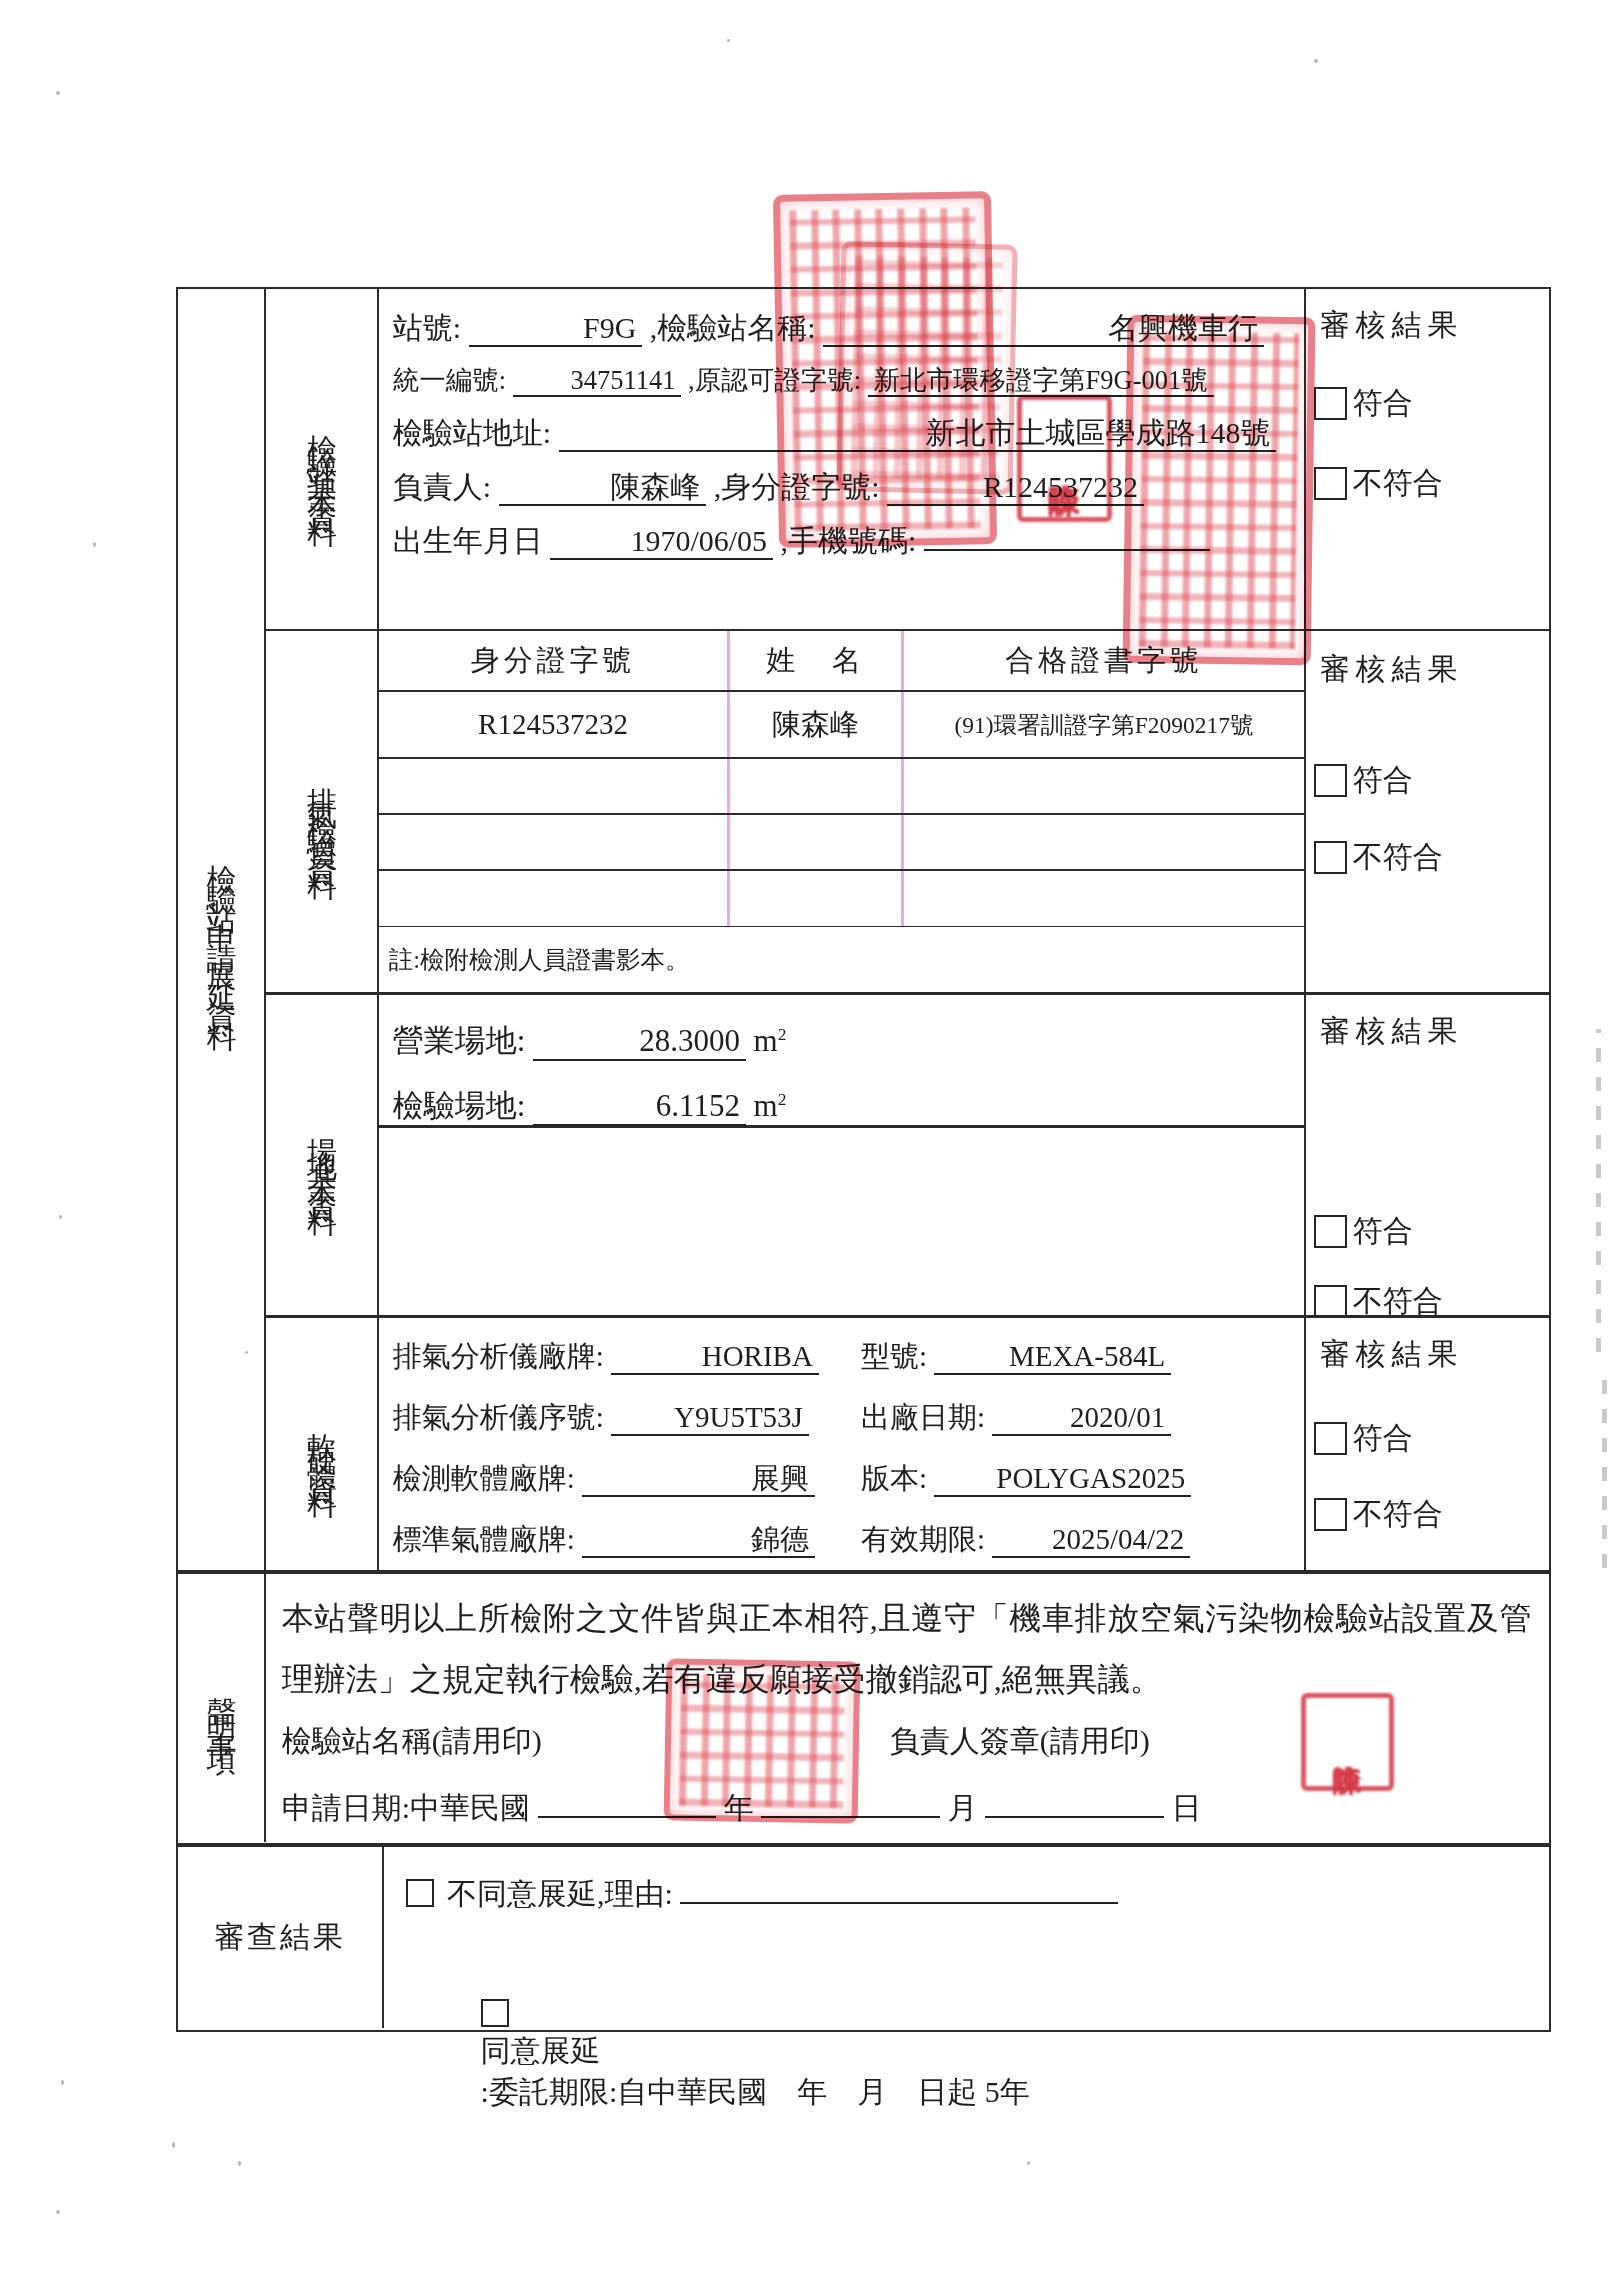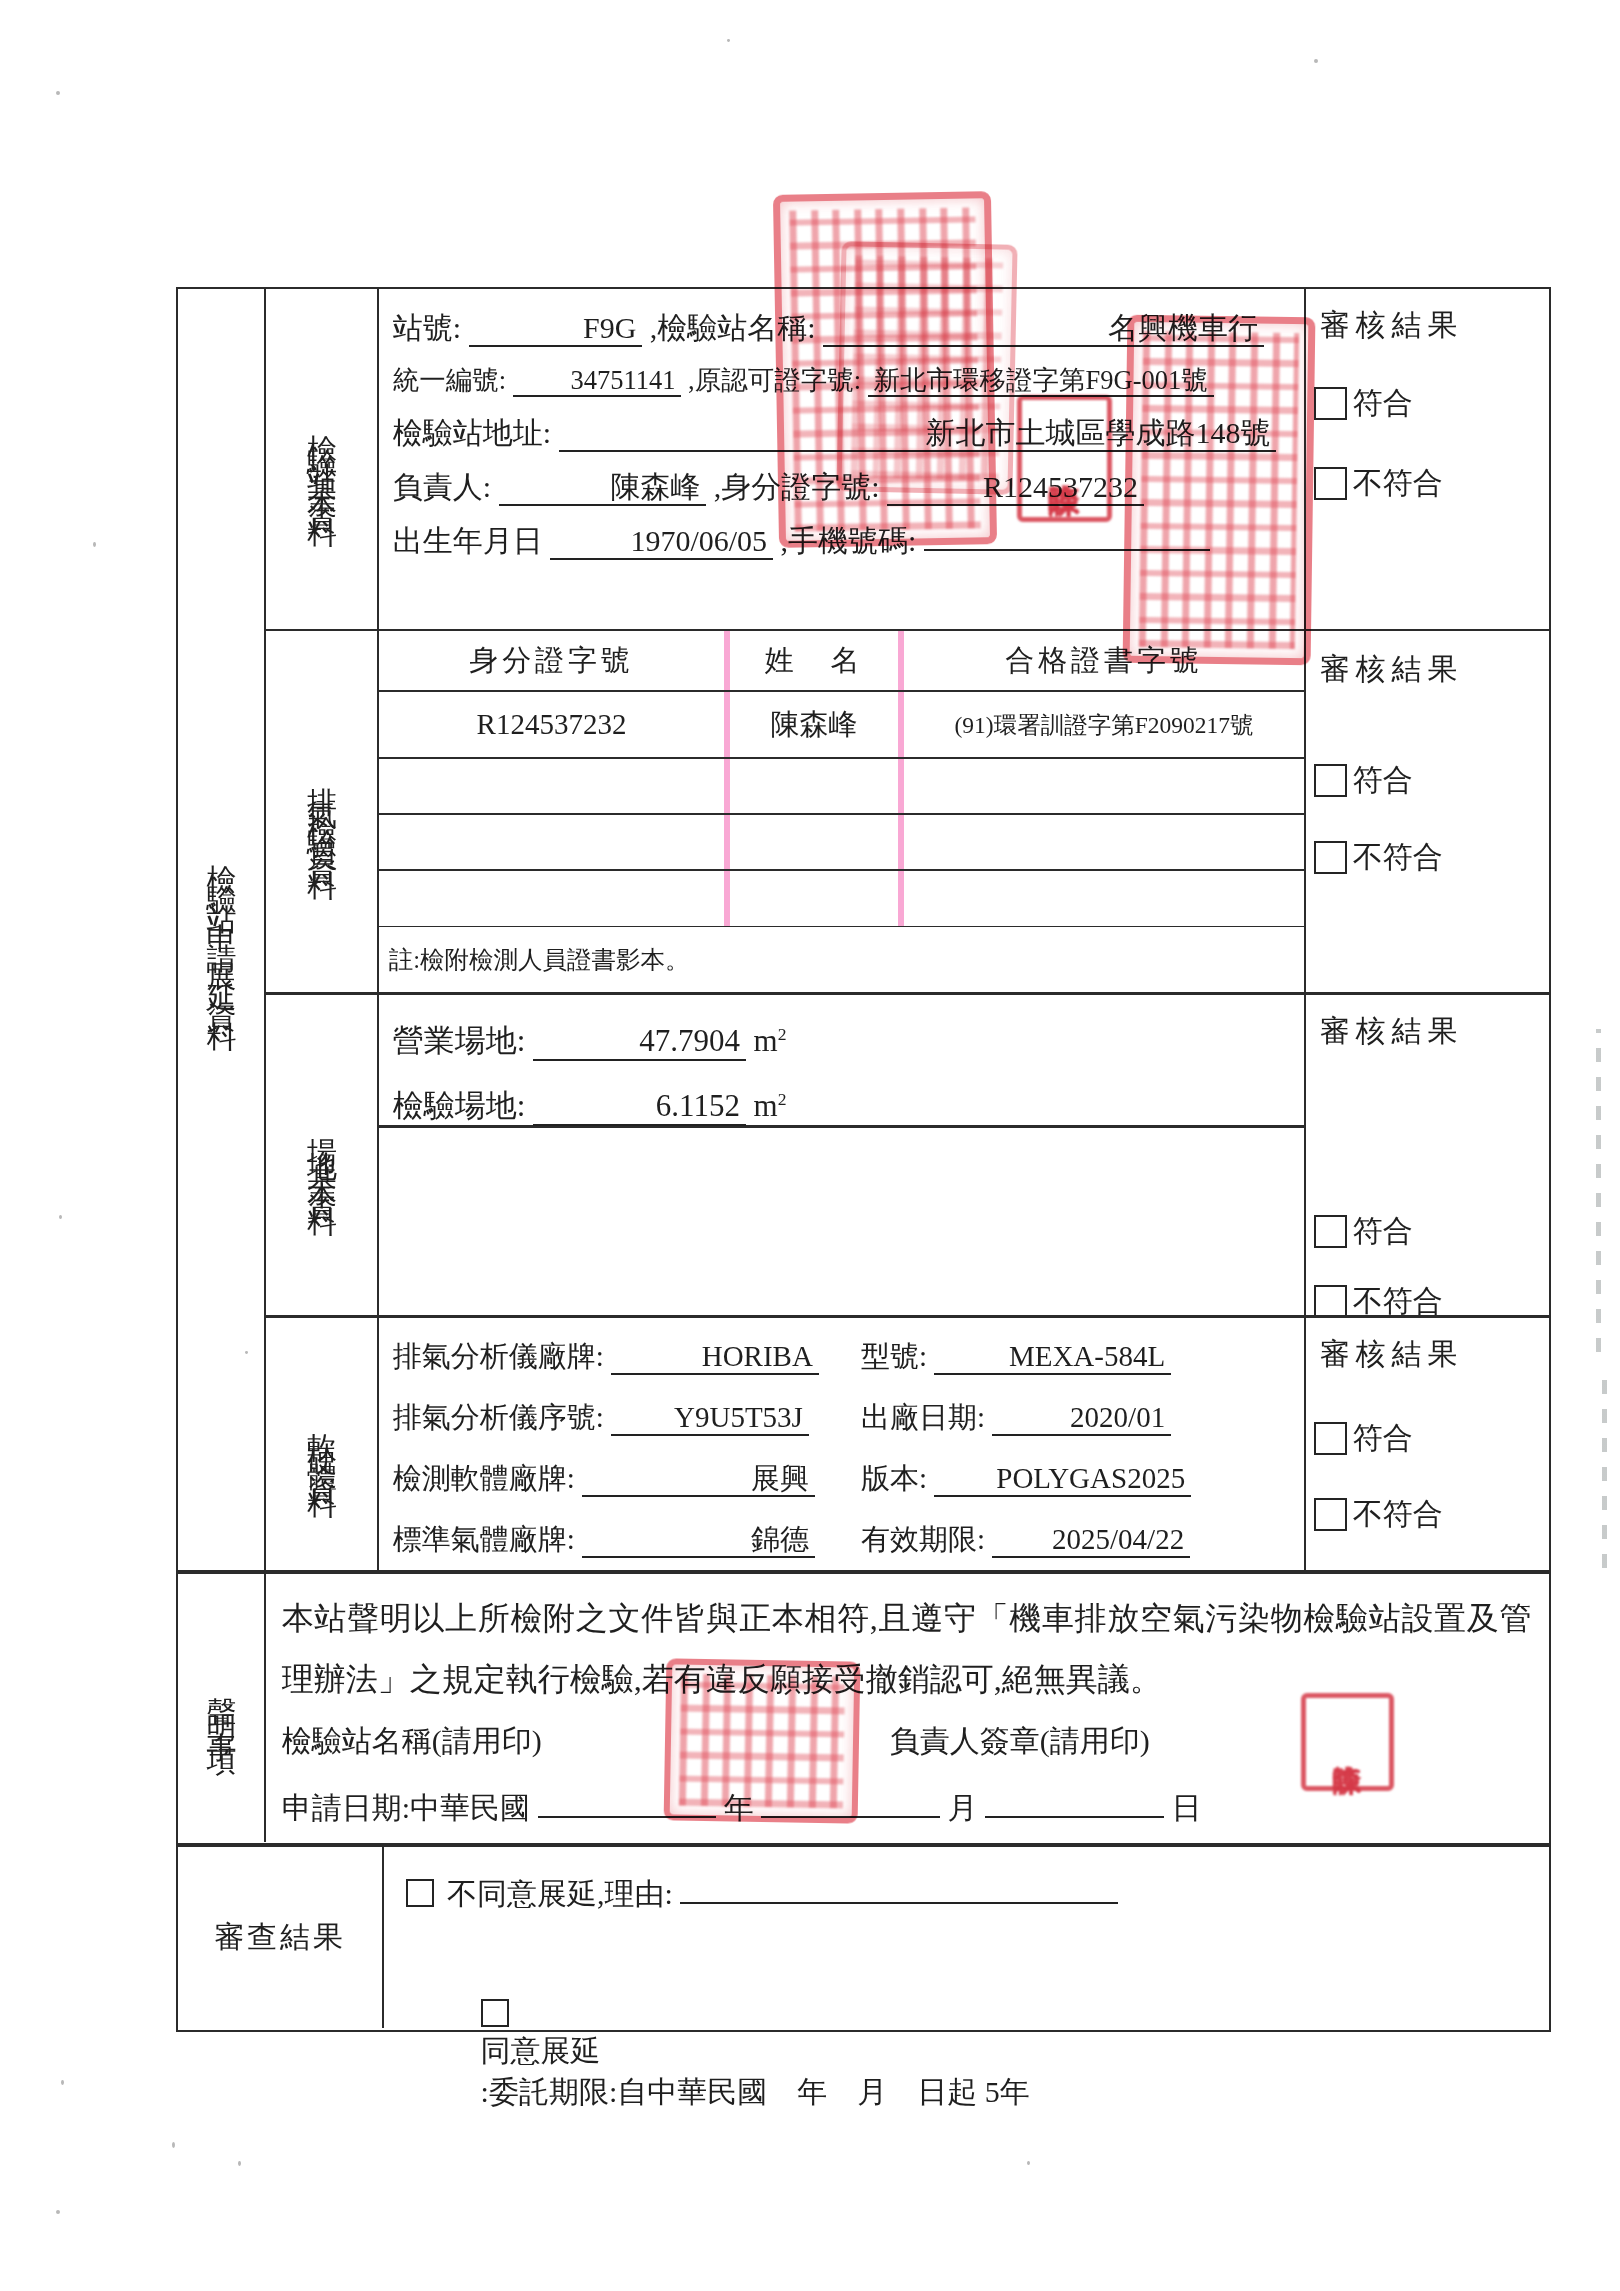--- a/index.html
+++ b/index.html
@@ -37,21 +37,21 @@
   
   .ln{font-size:30px;line-height:54px;white-space:nowrap;padding-left:13.7px;}
   .u{display:inline-block;border-bottom:2px solid #222;text-align:right;padding:0 5.9px;line-height:1.15;}
   sup{font-size:17.6px;}
   
   .s1-wrap{padding-top:11.8px;}
   .ln-small{font-size:26.5px;line-height:51px;}
   
   .ptable{position:absolute;left:0;top:0;right:0;}
   .prow{display:flex;border-bottom:2px solid #2b2b2b;box-sizing:border-box;}
-  .pcell{box-sizing:border-box;border-right:6px solid #f9a8d4;display:flex;align-items:center;justify-content:center;
+  .pcell{box-sizing:border-box;border-right:3px solid #f9a8d4;display:flex;align-items:center;justify-content:center;
          font-size:29px;overflow:hidden;}
   .pc1{width:351px;} .pc2{width:174px;} .pc3{flex:1;border-right:none;}
   .phead{height:61px;} .pfill{height:67px;} .pempty{height:56px;}
   .phead .pcell{letter-spacing:3.9px;}
   .cert{font-size:23.5px;letter-spacing:0;}
   .pnote{position:absolute;left:0;right:0;bottom:0;height:65px;border-top:1px solid #2b2b2b;
          font-size:24.5px;display:flex;align-items:center;padding-left:9.8px;}
   
   .s3a{position:absolute;top:0;left:0;right:0;height:133px;border-bottom:3.9px solid #2b2b2b;padding-top:9.8px;box-sizing:border-box;}
   .s3a .ln{line-height:59px;font-size:31px;}
@@ -202,21 +202,21 @@
     </div>
 
     <div class="row r-s3">
       <div class="sec-label">
         <div class="vtext">場地基本資料</div>
       </div>
       <div class="sec-content">
         <div class="s3a">
           <div class="ln">
             <span>營業場地:</span>
-            <span class="u" style="min-width:201px">47.7904</span>
+            <span class="u" style="min-width:201px">28.3000</span>
             <span><span>m</span><sup>2</sup></span>
           </div>
           <div class="ln">
             <span>檢驗場地:</span>
             <span class="u" style="min-width:201px">6.1152</span>
             <span><span>m</span><sup>2</sup></span>
           </div>
         </div>
       </div>
       <div class="audit a3">

